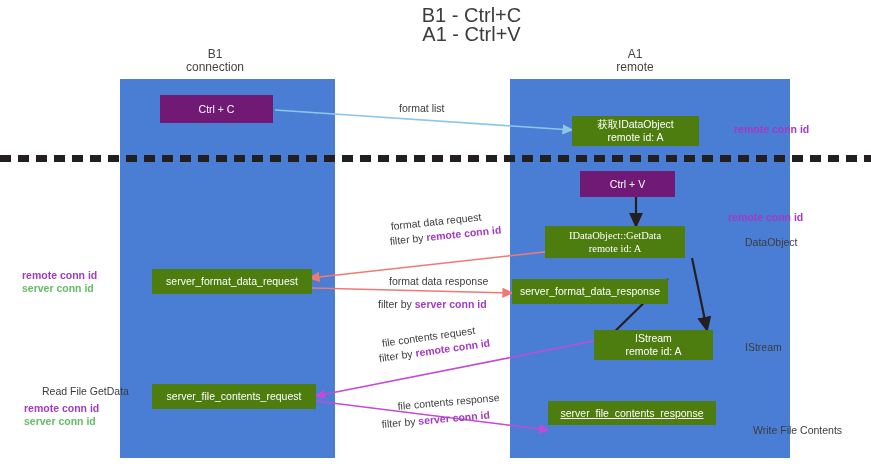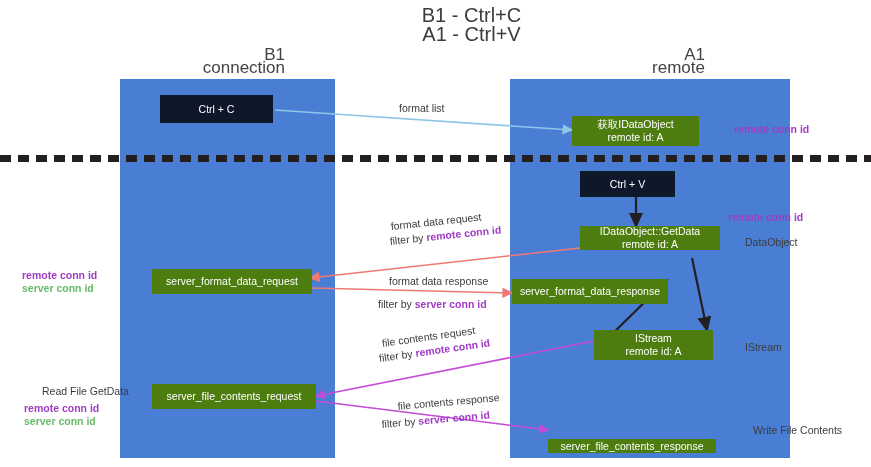--- a/index.html
+++ b/index.html
@@ -24,22 +24,22 @@
     text-align: center;
     font-size: 20px;
     color: #3c3c3c;
     line-height: 19px;
     white-space: pre;
     padding-left: 36px;
   }
   
   .col-head {
     position: absolute;
-    text-align: right;
-    font-size: 17px;
+    text-align: center;
+    font-size: 12px;
     color: #444444;
     line-height: 13px;
     white-space: pre;
   }
   #head-b1 { left: 145px; top: 48px; width: 140px; }
   #head-a1 { left: 565px; top: 48px; width: 140px; }
 
   
   .lane {
     position: absolute;
@@ -69,21 +69,21 @@
     flex-direction: column;
     align-items: center;
     justify-content: center;
     color: #ffffff;
     font-size: 10.5px;
     line-height: 13px;
     text-align: center;
     white-space: pre;
     z-index: 6;
   }
-  .node.green  { background: #0f172a; }
+  .node.green  { background: #701a75; }
   .node.orange { background: #4d7c0f; }
   .node .l2 { font-size: 10.5px; }
 
   
   .side-label {
     position: absolute;
     font-size: 10.5px;
     line-height: 13px;
     white-space: pre;
     z-index: 7;
@@ -170,21 +170,21 @@
 
   <div class="node orange" style="left:572px; top:116px; width:127px; height:30px;">
     <span>获取IDataObject</span>
     <span class="l2">remote id: A</span>
   </div>
 
   <div class="node green" style="left:580px; top:171px; width:95px; height:26px;">
     <span>Ctrl + V</span>
   </div>
 
-  <div class="node orange" style="left:580px; top:226px; width:140px; height:24px;">
+  <div class="node orange" style="left:545px; top:226px; width:140px; height:32px;font-family:Liberation Serif, serif;">
     <span>IDataObject::GetData</span>
     <span class="l2">remote id: A</span>
   </div>
 
   <div class="node orange" style="left:152px; top:269px; width:160px; height:25px;">
     <span>server_format_data_request</span>
   </div>
 
   <div class="node orange" style="left:512px; top:279px; width:156px; height:25px;">
     <span>server_format_data_response</span>
@@ -192,21 +192,21 @@
 
   <div class="node orange" style="left:594px; top:330px; width:119px; height:30px;">
     <span>IStream</span>
     <span class="l2">remote id: A</span>
   </div>
 
   <div class="node orange" style="left:152px; top:384px; width:164px; height:25px;">
     <span>server_file_contents_request</span>
   </div>
 
-  <div class="node orange" style="left:548px; top:439px; width:168px; height:14px;">
+  <div class="node orange" style="left:548px; top:401px; width:168px; height:24px;text-decoration:underline;">
     <span>server_file_contents_response</span>
   </div>
 
   <div class="edge-label" style="left:399px; top:101px;">format list</div>
 
   <div class="edge-label" style="left:390px; top:219px; transform: rotate(-6deg); transform-origin: left top;">format data request</div>
   <div class="edge-label" style="left:389px; top:234px; transform: rotate(-6deg); transform-origin: left top;"><span>filter by </span><span class="p">remote conn id</span></div>
 
   <div class="edge-label" style="left:389px; top:274px;">format data response</div>
   <div class="edge-label" style="left:378px; top:297px;"><span>filter by </span><span class="p">server conn id</span></div>

